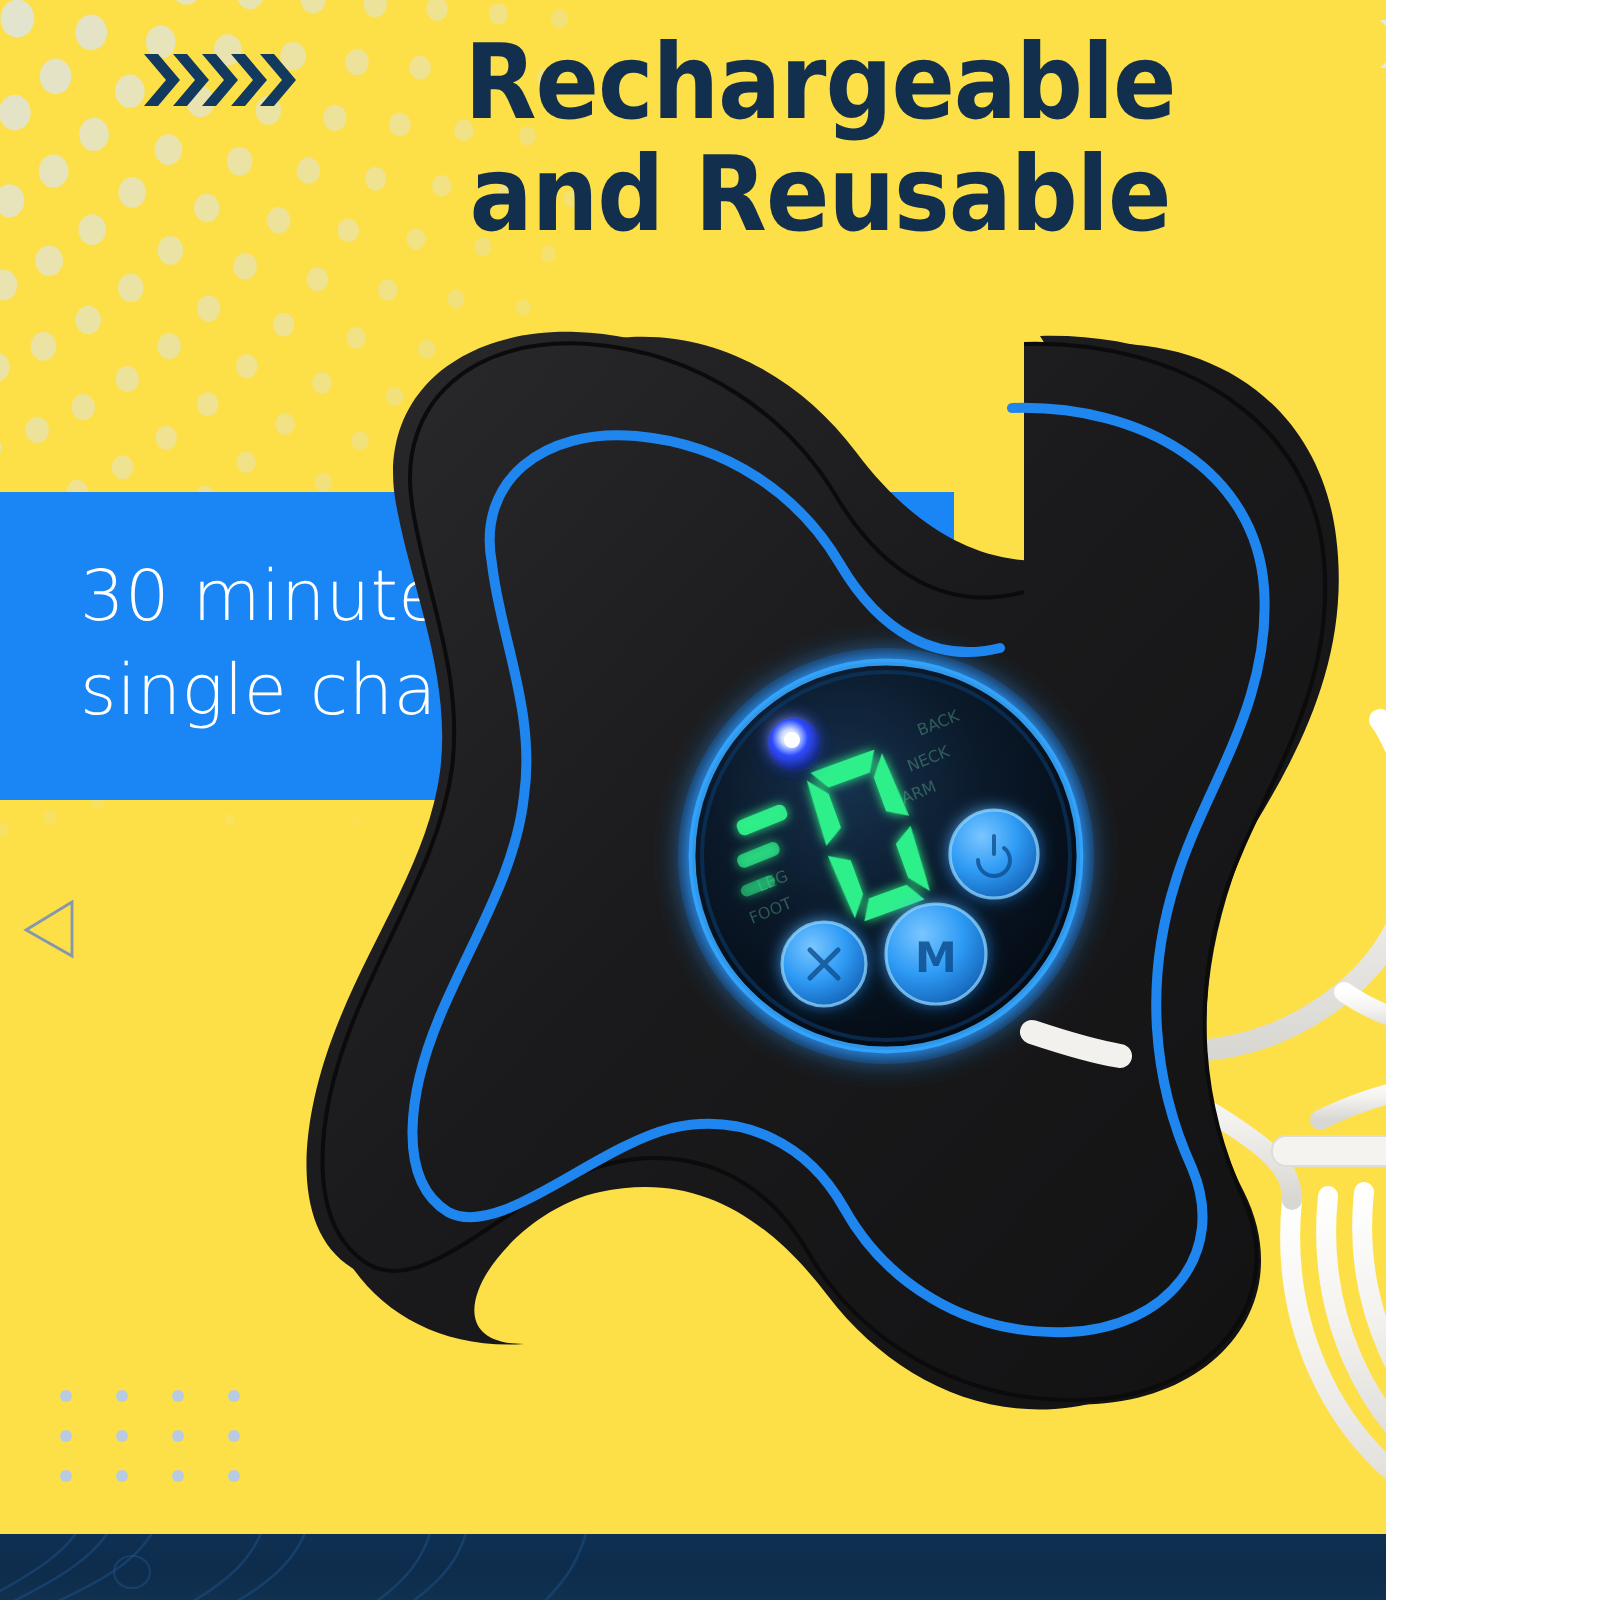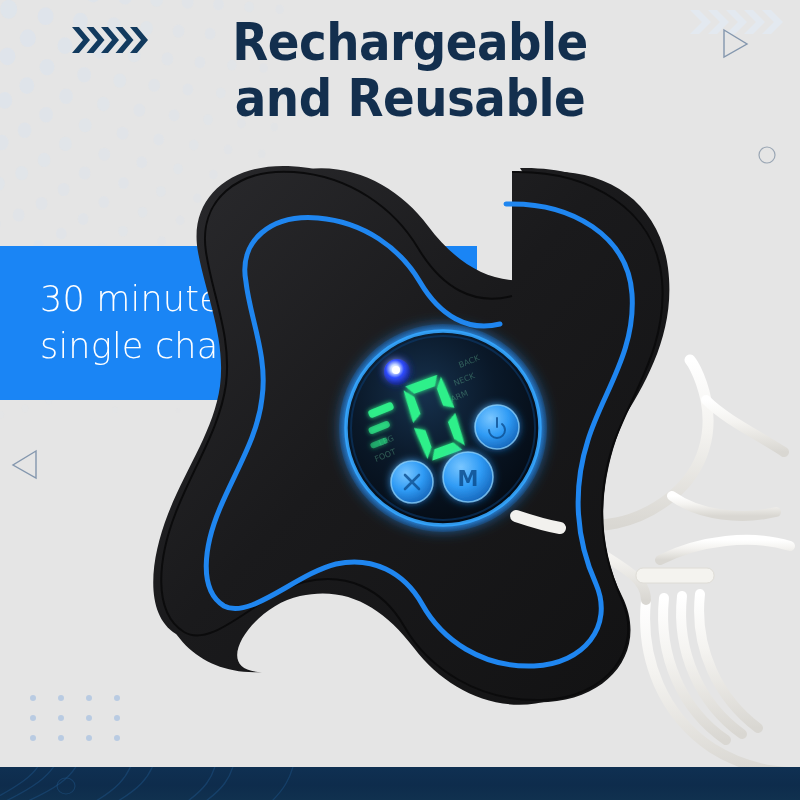--- a/index.html
+++ b/index.html
@@ -5,22 +5,22 @@
 <style>
   * { margin:0; padding:0; box-sizing:border-box; }
   html,body { width:800px; height:800px; overflow:hidden; }
   body {
     font-family: "Liberation Sans", sans-serif;
     background:#ffffff;
     position:relative;
   }
   #stage {
     position:relative;
-    width:800px; height:800px;
-    background:#e5e5e5;
+    width:693px; height:800px;
+    background:#fde047;
     overflow:hidden;
   }
 
   
   .halftone { position:absolute; left:-40px; top:-50px; width:330px; height:470px; pointer-events:none; }
 
   
   .chev-group { position:absolute; display:flex; align-items:center; }
   .chev-dark { left:72px; top:27px; gap:2px; }
   .chev-light { left:690px; top:10px; gap:1px; transform:rotate(0deg); }

